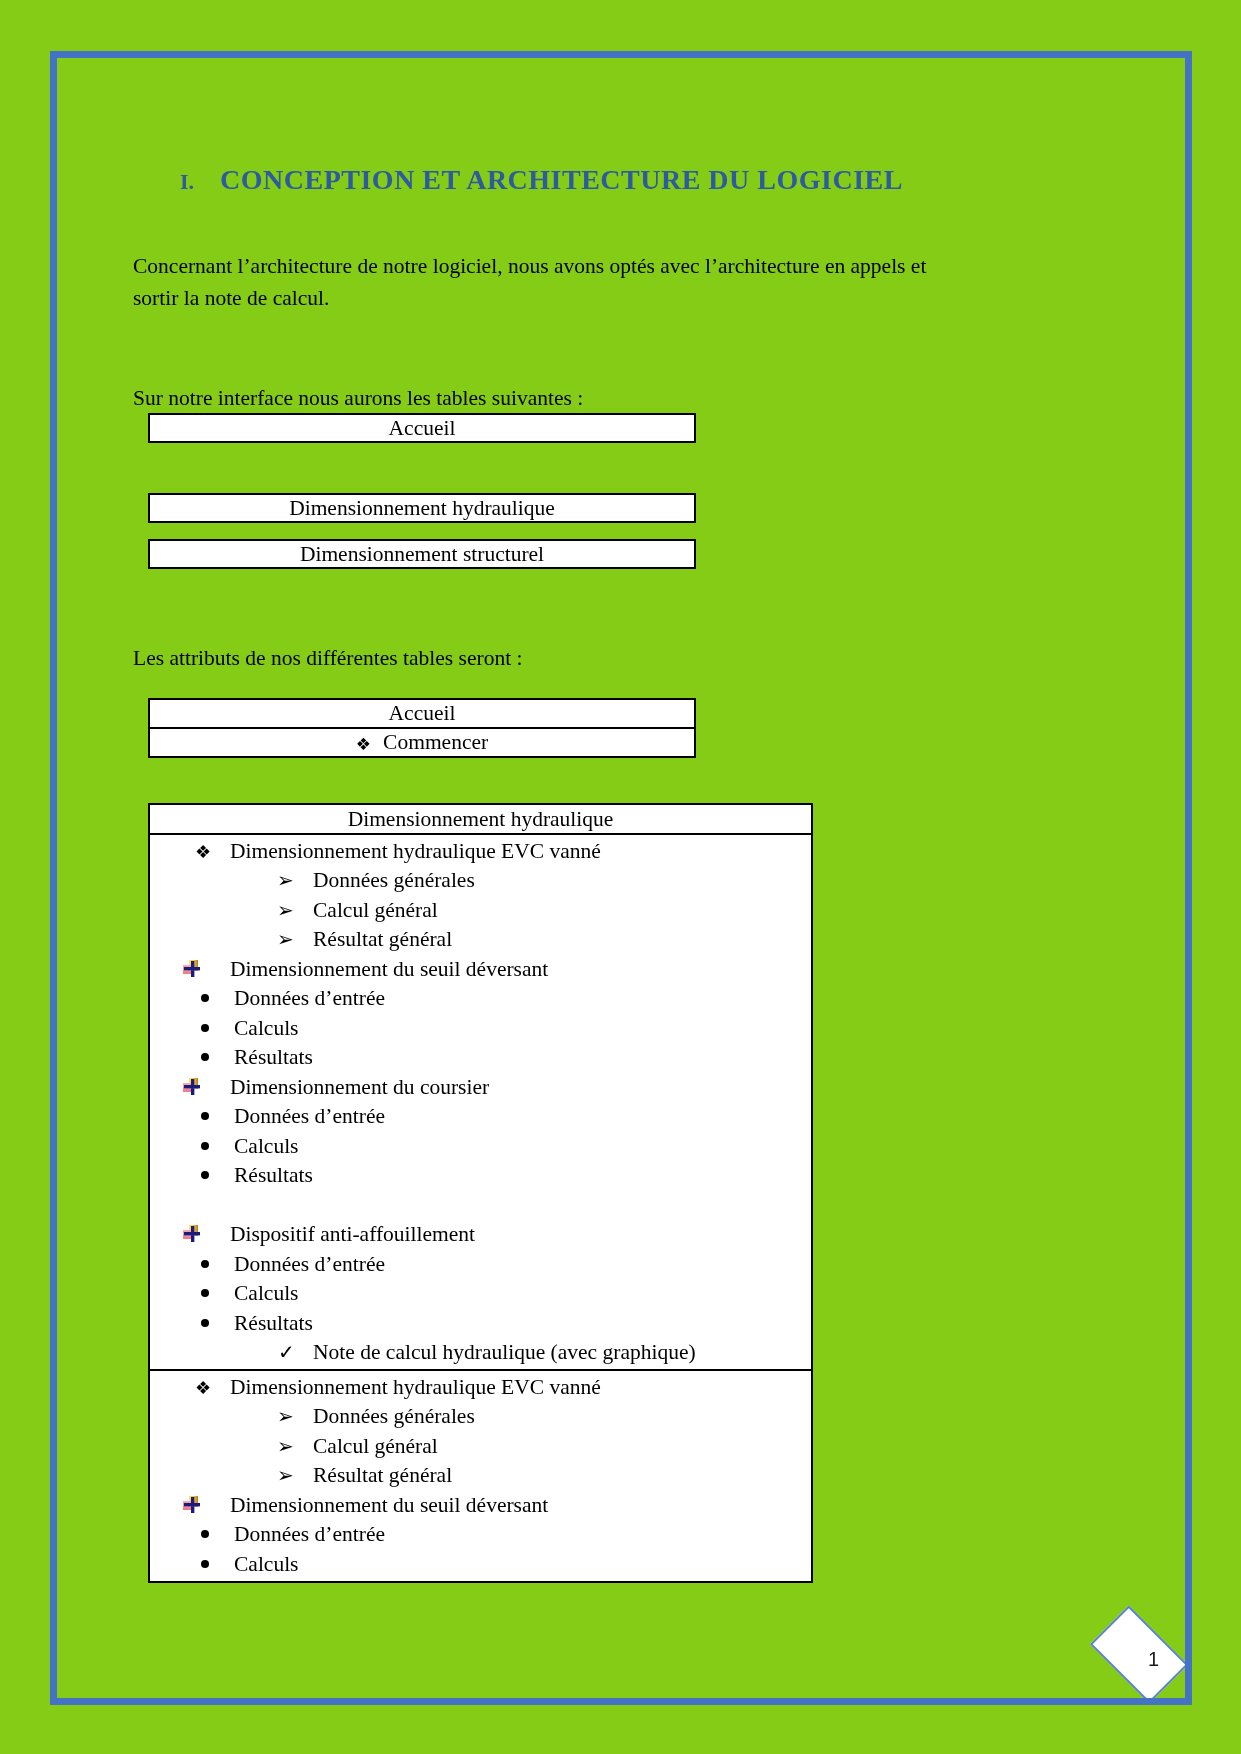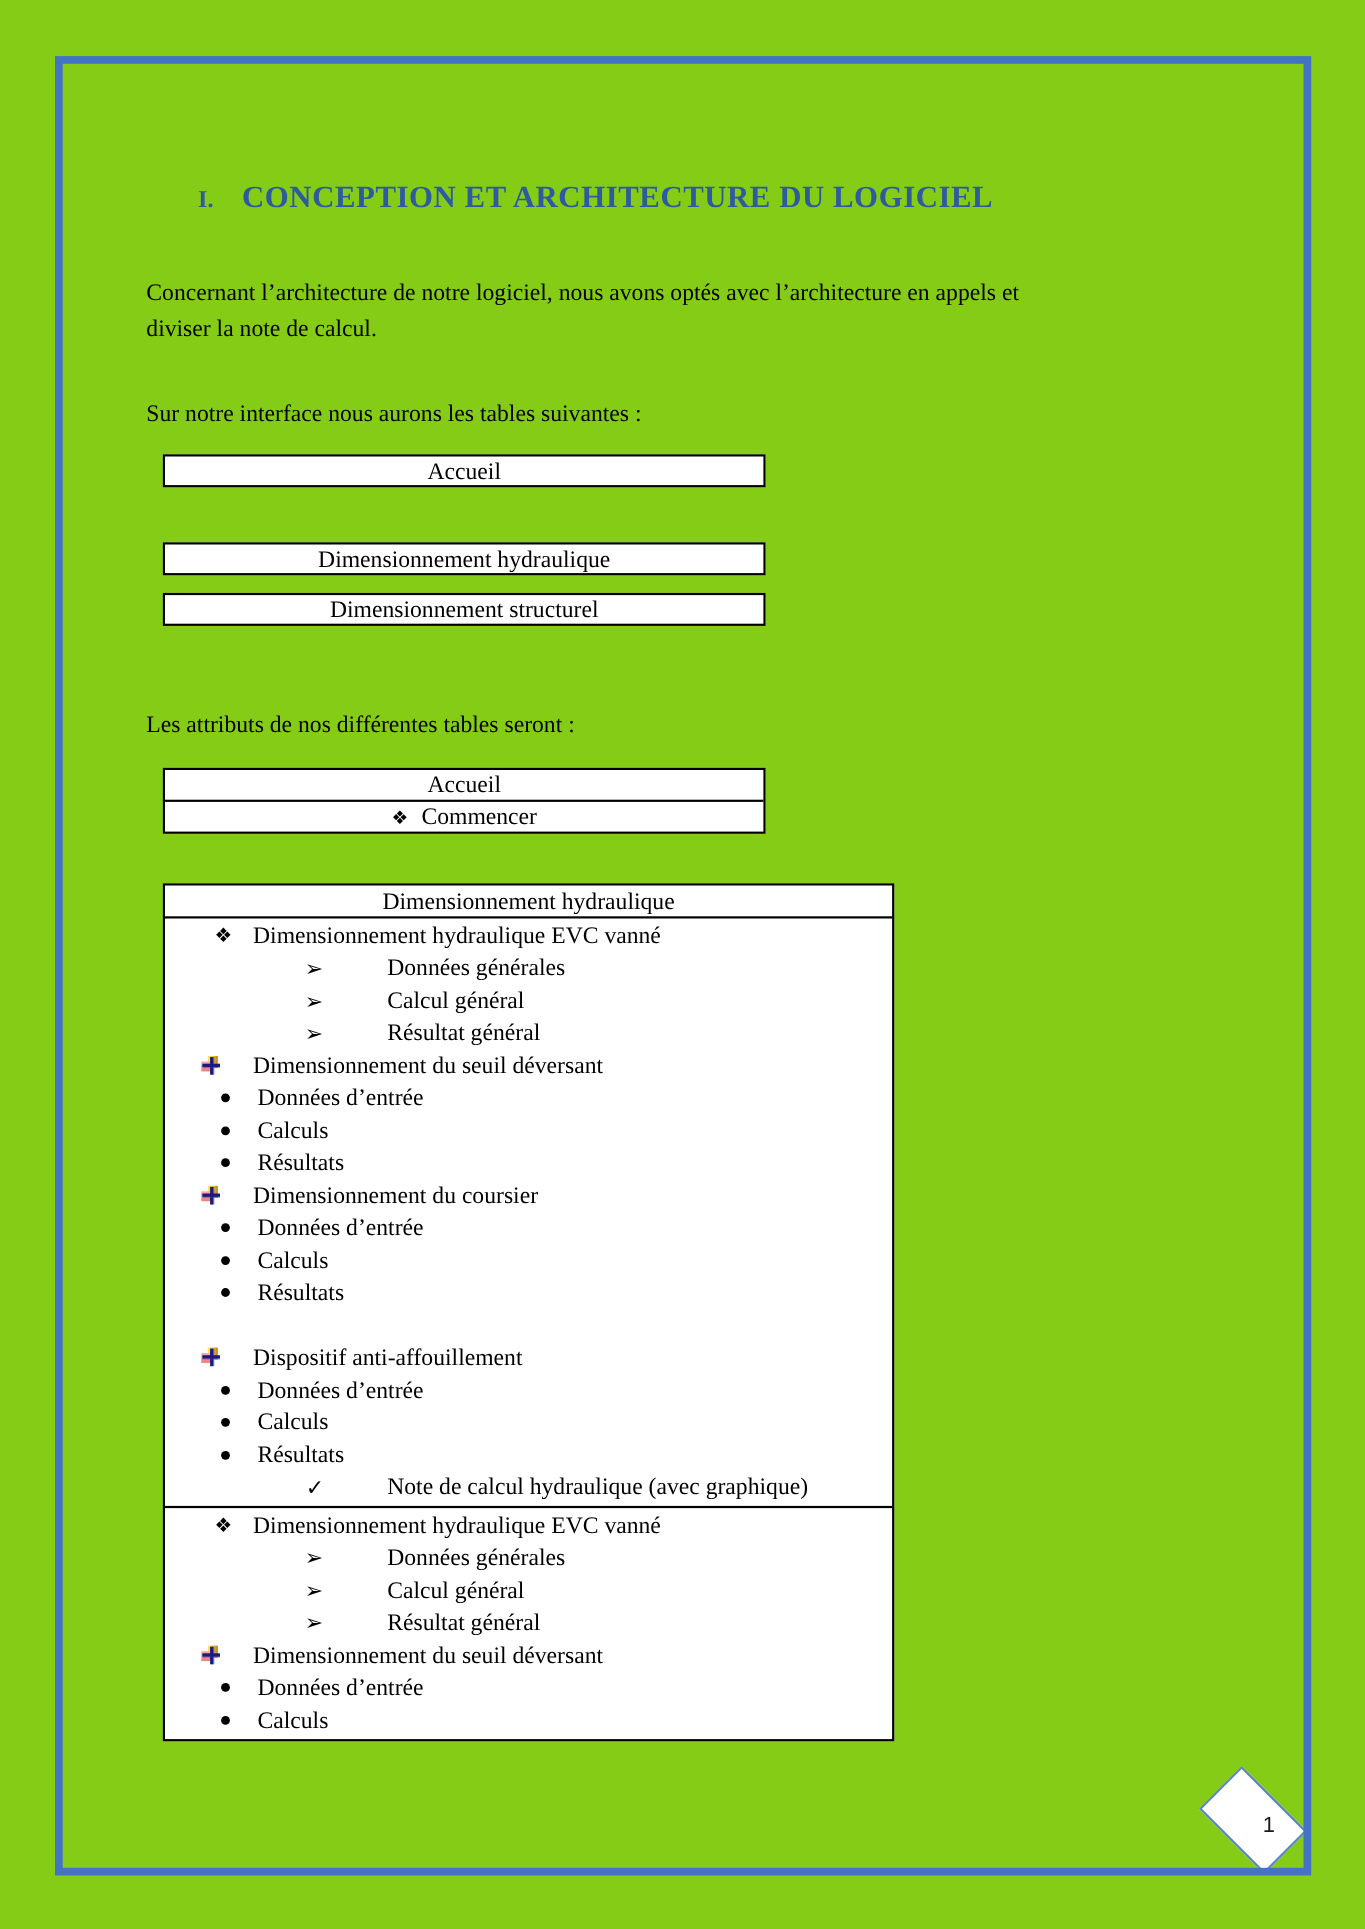--- a/index.html
+++ b/index.html
@@ -7,21 +7,21 @@
         font-family:"Liberation Serif",serif;color:#000;overflow:hidden;}
   .frame{position:absolute;left:50px;top:51px;width:1142px;height:1654px;
          border:7px solid #4472C4;box-sizing:border-box;z-index:5;pointer-events:none;}
 
   .doc-title{position:absolute;left:180px;top:164px;color:#2E5AA0;font-weight:bold;white-space:nowrap;z-index:2;}
   .doc-title .numeral{font-size:22px;margin-right:26px;}
   .doc-title .ttl{font-size:28px;letter-spacing:0.5px;}
 
   .para{position:absolute;left:133px;top:250px;font-size:21.5px;line-height:32px;white-space:nowrap;z-index:2;}
   .lead{position:absolute;left:133px;font-size:21.5px;white-space:nowrap;z-index:2;}
-  .lead.tables-intro{top:364px;}
+  .lead.tables-intro{top:386px;}
   .lead.attrs-intro{top:646px;}
 
   .box{position:absolute;left:148px;width:548px;height:30px;border:2px solid #000;box-sizing:border-box;
        display:flex;align-items:center;justify-content:center;font-size:21.5px;background:#fff;z-index:2;}
   .box.b1{top:413px}.box.b2{top:493px}.box.b3{top:539px}
 
   .attrs-table{position:absolute;left:148px;top:698px;width:548px;border:2px solid #000;
                box-sizing:border-box;background:#fff;z-index:2;}
   .attrs-row{height:27px;display:flex;align-items:center;justify-content:center;font-size:21.5px;gap:12px;}
   .attrs-row.first{border-bottom:2px solid #000;}
@@ -31,21 +31,21 @@
               box-sizing:border-box;background:#fff;z-index:2;}
   .mt-header{height:28px;border-bottom:2px solid #000;display:flex;align-items:center;justify-content:center;
              font-size:21.5px;}
   .mt-section{padding:1px 0 2px;}
   .mt-section.second{border-top:2px solid #000;}
 
   .row{position:relative;height:29.5px;font-size:21.5px;}
   .row .txt{position:absolute;top:50%;transform:translateY(-50%);white-space:nowrap;}
   .row.diamond .txt,.row.icon .txt{left:80px;}
   .row.bullet .txt{left:84px;text-align:right;}
-  .row.arrow .txt,.row.check .txt{left:163px;margin-left:39px;}
+  .row.arrow .txt,.row.check .txt{left:163px;}
   .row .marker{position:absolute;top:50%;transform:translateY(-50%);font-family:"DejaVu Sans",sans-serif;}
   .row.diamond .marker{left:45px;font-size:18px;}
   .row.arrow .marker{left:127px;font-size:20px;}
   .row.check .marker{left:128px;font-size:20px;}
   .dot{position:absolute;left:51px;top:50%;transform:translateY(-50%);width:8px;height:8px;
        border-radius:50%;background:#000;}
 
   .cross-icon{position:absolute;left:33px;top:50%;transform:translateY(-50%);width:18px;height:18px;display:block;}
   .cross-icon i{position:absolute;display:block;}
   .cross-icon .yellow{left:6px;top:0;width:9px;height:11px;
@@ -65,21 +65,21 @@
 
 <div class="page">
   <div class="frame"></div>
 
   <div class="doc-title">
     <span class="numeral">I.</span><span class="ttl">CONCEPTION ET ARCHITECTURE DU LOGICIEL</span>
   </div>
 
   <div class="para">
     <div>Concernant l’architecture de notre logiciel, nous avons optés avec l’architecture en appels et</div>
-    <div>diviser la note de calcul.</div>
+    <div>sortir la note de calcul.</div>
   </div>
 
   <div class="lead tables-intro">Sur notre interface nous aurons les tables suivantes :</div>
 
   <div class="box b1">Accueil</div>
   <div class="box b2">Dimensionnement hydraulique</div>
   <div class="box b3">Dimensionnement structurel</div>
 
   <div class="lead attrs-intro">Les attributs de nos différentes tables seront :</div>
 

